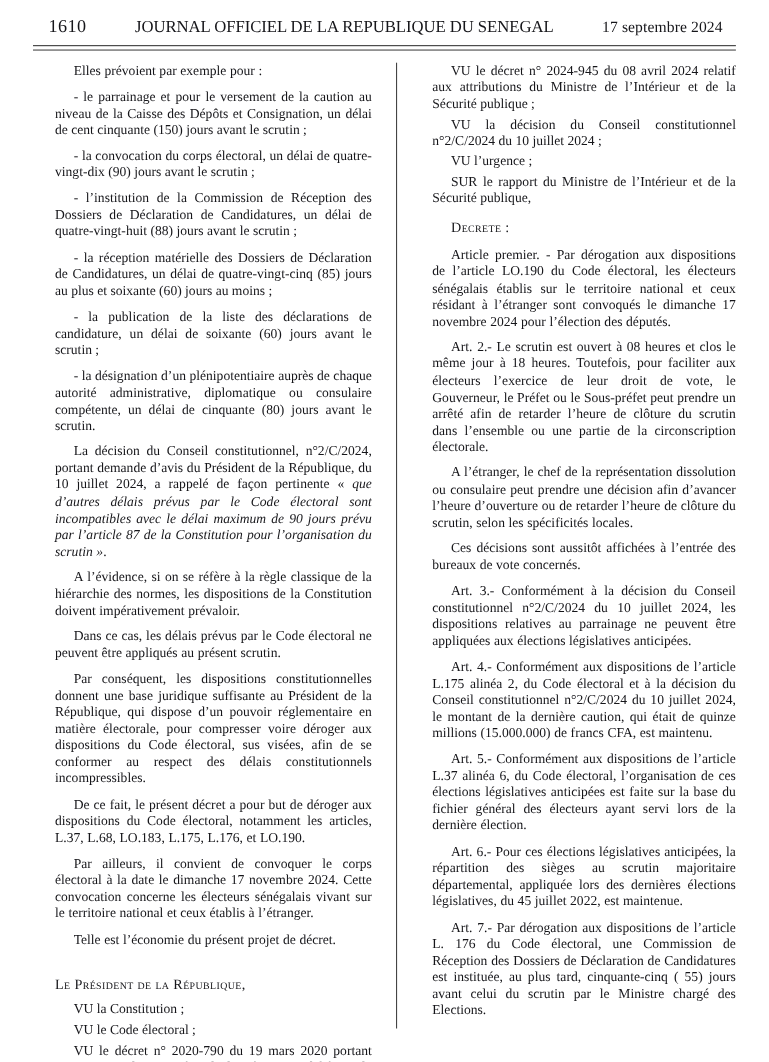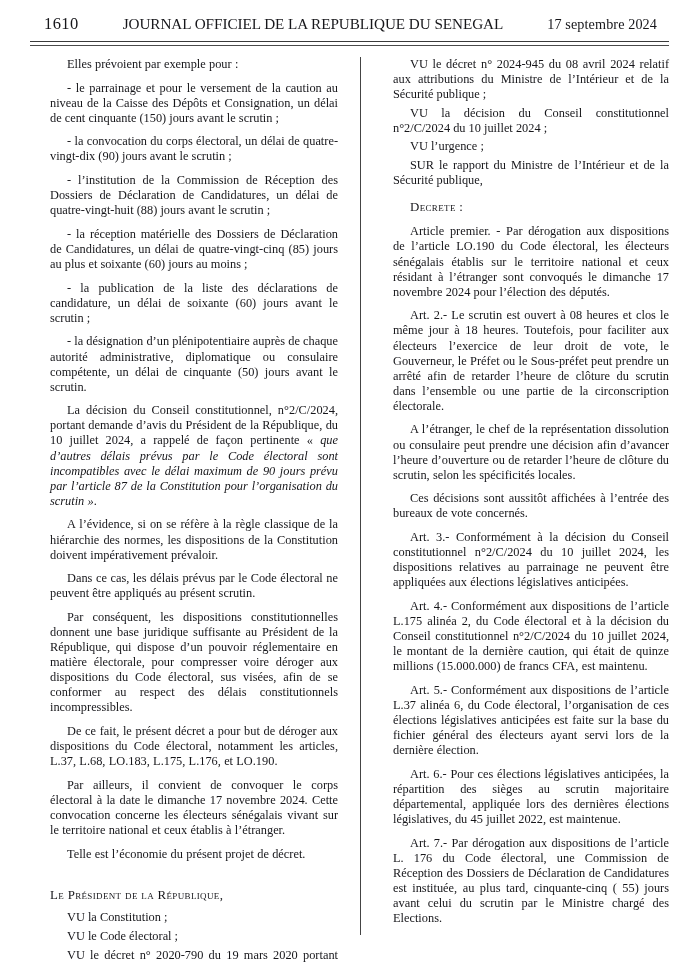--- a/index.html
+++ b/index.html
@@ -148,21 +148,21 @@
 
     <div class="col col-left">
 
       <p class="par">Elles prévoient par exemple pour :</p>
 
       <p class="item">- le parrainage et pour le versement de la caution au niveau de la Caisse des Dépôts et Consignation, un délai de cent cinquante (150) jours avant le scrutin ;</p>
       <p class="item">- la convocation du corps électoral, un délai de quatre-vingt-dix (90) jours avant le scrutin ;</p>
       <p class="item">- l’institution de la Commission de Réception des Dossiers de Déclaration de Candidatures, un délai de quatre-vingt-huit (88) jours avant le scrutin ;</p>
       <p class="item">- la réception matérielle des Dossiers de Déclaration de Candidatures, un  délai de quatre-vingt-cinq (85) jours au plus et soixante (60) jours au moins ;</p>
       <p class="item">- la publication de la liste des déclarations de candidature, un délai de soixante (60) jours avant le scrutin ;</p>
-      <p class="item">- la désignation d’un plénipotentiaire auprès de chaque autorité administrative, diplomatique ou consulaire compétente, un délai de cinquante (50) jours avant le scrutin.</p>
+      <p class="item">- la désignation d’un plénipotentiaire auprès de chaque autorité administrative, diplomatique ou consulaire compétente, un délai de cinquante (80) jours avant le scrutin.</p>
 
       <p class="par"><span>La décision du Conseil constitutionnel, n°2/C/2024, portant demande d’avis du Président de la République, du 10 juillet 2024, a rappelé de façon pertinente « </span><span class="quote-italic">que d’autres délais prévus par le Code électoral sont incompatibles avec le délai maximum de 90 jours prévu par l’article 87 de la Constitution pour l’organisation du scrutin »</span><span>.</span></p>
 
       <p class="par">A l’évidence, si on se réfère à la règle classique de la hiérarchie des normes, les dispositions de la Constitution doivent impérativement prévaloir.</p>
       <p class="par">Dans ce cas, les délais prévus par le Code électoral ne peuvent être appliqués au présent scrutin.</p>
       <p class="par">Par conséquent, les dispositions constitutionnelles donnent une base juridique suffisante au Président de la République, qui dispose d’un pouvoir réglementaire en matière électorale, pour compresser voire déroger aux dispositions du Code électoral, sus visées, afin de se conformer au respect des délais constitutionnels incompressibles.</p>
       <p class="par">De ce fait, le présent décret a pour but de déroger aux dispositions du Code électoral, notamment les articles, L.37, L.68, LO.183, L.175, L.176, et LO.190.</p>
       <p class="par">Par ailleurs, il convient de convoquer le corps électoral à la date le dimanche 17 novembre 2024. Cette convocation concerne les électeurs sénégalais vivant sur le territoire national et ceux établis à l’étranger.</p>
       <p class="par">Telle est l’économie du présent projet de décret.</p>
 

